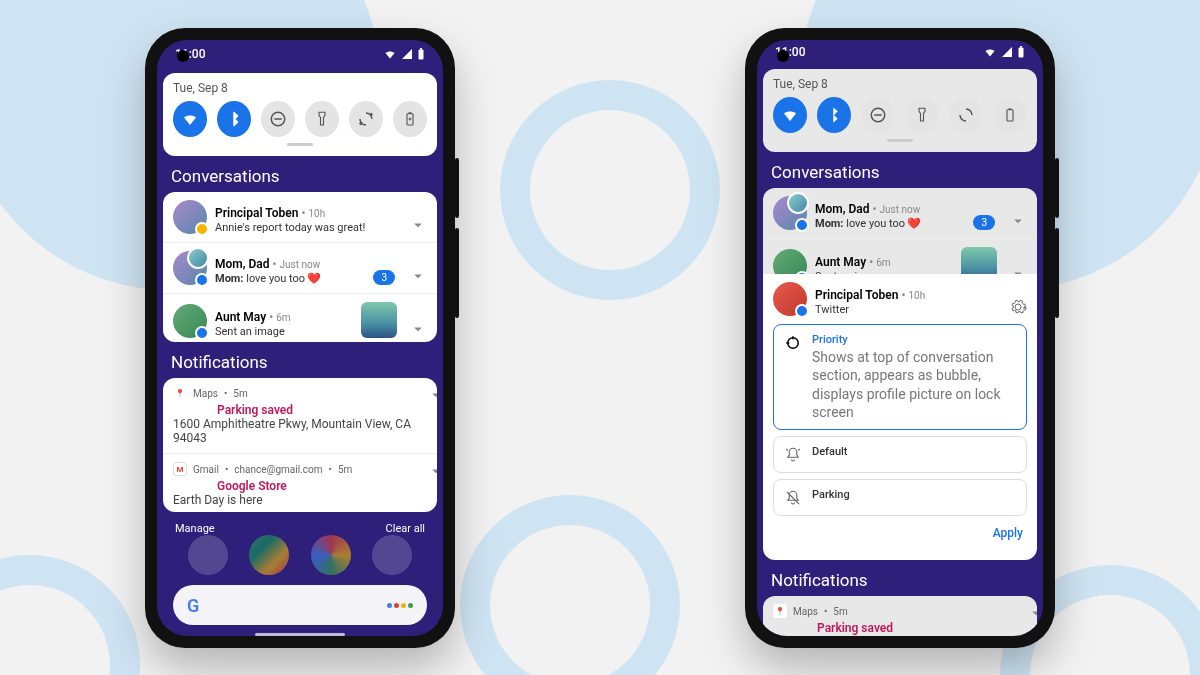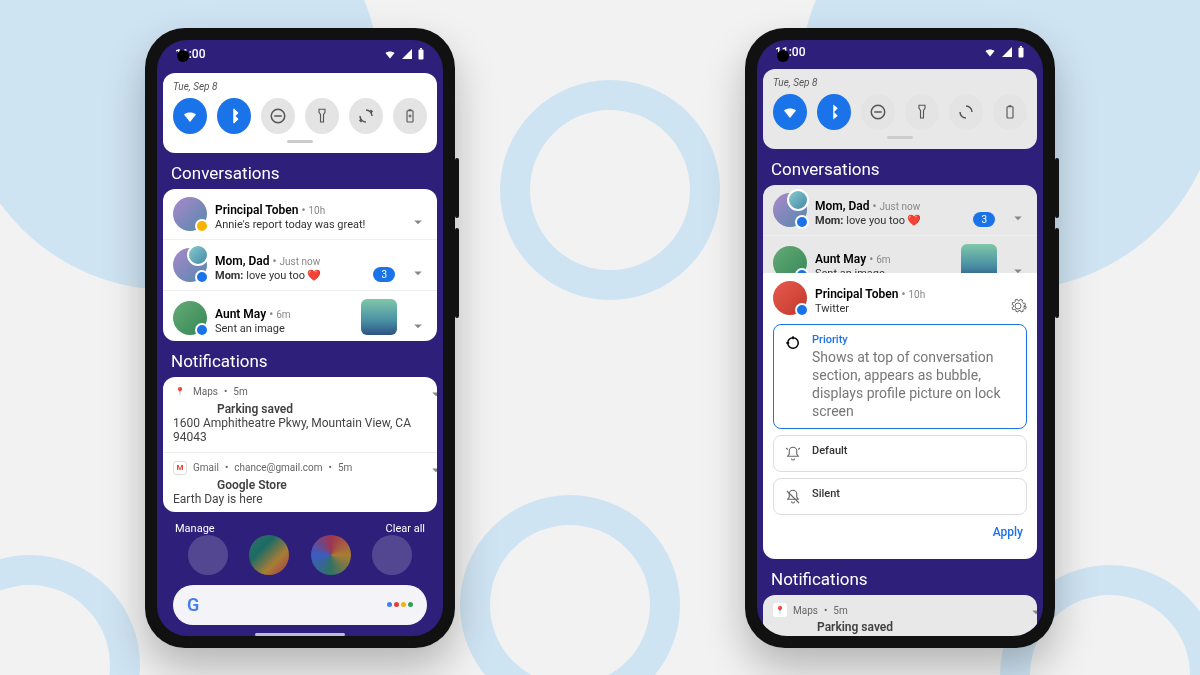--- a/index.html
+++ b/index.html
@@ -39,21 +39,21 @@
     height: 30px; display: flex; justify-content: space-between; align-items: center;
     padding: 0 18px; color: #fff; font-size: 12px; font-weight:500;
   }
   .status-icons { display:flex; gap:4px; align-items:center; }
   .status-icons svg { fill:#fff; }
 
   .qs-panel {
     background: #fff; margin: 4px 6px 0 6px; border-radius: 12px; padding: 8px 10px 10px 10px;
   }
   .qs-panel.dim { background: #e8e8e8; }
-  .qs-date { font-size: 10px; color: #555; margin-bottom: 6px; font-style: italic; }
+  .qs-date { font-size: 12px; color: #555; margin-bottom: 6px; }
   .qs-row { display:flex; gap:10px; justify-content:flex-start; margin-bottom:2px; }
   .qs-tile { width:36px; height:36px; border-radius:50%; background:#e4e4e4; display:flex; align-items:center; justify-content:center; }
   .qs-tile.active { background:#1a73e8; }
   .qs-tile svg { width:18px; height:18px; fill:#555; }
   .qs-tile.active svg { fill:#fff; }
   .qs-handle { width:26px; height:3px; background:#ccc; border-radius:2px; margin:6px auto 0; }
 
   .section-header { color:#fff; font-size:17px; font-weight:400; padding:10px 14px 6px 14px; }
 
   .card-group { background:#fff; margin:0 6px; border-radius:12px; overflow:hidden; }
@@ -73,21 +73,21 @@
   .notif-text { font-size:11px; color:#333; margin-top:1px; }
   .chev { width:18px; height:18px; fill:#888; flex-shrink:0; }
   .thumb { width:36px; height:36px; border-radius:6px; background:linear-gradient(180deg,#7fc8a9 0%,#4a90a4 60%,#2c5282 100%); margin-right:4px; }
   .badge-count { background:#1a73e8; color:#fff; font-size:10px; border-radius:10px; padding:2px 8px; margin-right:6px; }
 
   .small-icon { width:14px; height:14px; background:#4285f4; border-radius:3px; flex-shrink:0; display:flex; align-items:center; justify-content:center; font-size:8px; color:#fff; }
   .small-icon.gmail { background:#fff; color:#ea4335; font-weight:bold; border:1px solid #ddd; }
   .app-notif { padding:8px 10px; border-bottom:1px solid #eee; }
   .app-notif:last-child { border-bottom:none; }
   .app-header { display:flex; align-items:center; gap:6px; font-size:10px; color:#666; }
-  .app-title { font-size:12px; font-weight:600; margin-top:3px; color:#404040;padding-left:44px; }
+  .app-title { font-size:12px; font-weight:600; margin-top:3px; color:#be185d;padding-left:44px; }
   .app-sub { font-size:12px; color:#444; }
   .app-notif .chev { position:absolute; }
   .app-notif { position:relative; }
   .app-notif .chev-wrap { position:absolute; right:10px; top:8px; }
 
   .footer-actions { display:flex; justify-content:space-between; color:#fff; font-size:11px; padding:10px 18px 4px; }
   .home-row { display:flex; justify-content:space-around; padding:0 20px; margin-top:-4px; }
   .home-icon { width:40px; height:40px; border-radius:50%; background:rgba(255,255,255,0.3); opacity:0.6; }
   .searchbar { background:#fff; border-radius:22px; height:40px; margin:10px 16px 0; display:flex; align-items:center; padding:0 14px; justify-content:space-between; opacity:0.95; }
   .g-logo { font-size:18px; font-weight:600; }
@@ -408,21 +408,21 @@
         <div>
               <div class="opt-title">Default</div>
             </div>
       </div>
       <div class="opt">
         <svg class="opt-icon" viewBox="0 0 24 24">
               <path d="M12 3a5 5 0 00-5 5v4l-2 3h14l-2-3V8a5 5 0 00-5-5zM10 18a2 2 0 004 0" fill="none" stroke="#666" stroke-width="1.5"></path>
               <line x1="4" y1="4" x2="20" y2="20" stroke="#666" stroke-width="1.5"></line>
             </svg>
         <div>
-              <div class="opt-title">Silent</div>
+              <div class="opt-title">Parking</div>
             </div>
       </div>
       <div class="apply">Apply</div>
     </div>
 
     <div class="section-header">Notifications</div>
     <div class="card-group dim">
       <div class="app-notif">
         <div class="app-header">
           <div class="small-icon" style="background:#fff;">📍</div>

